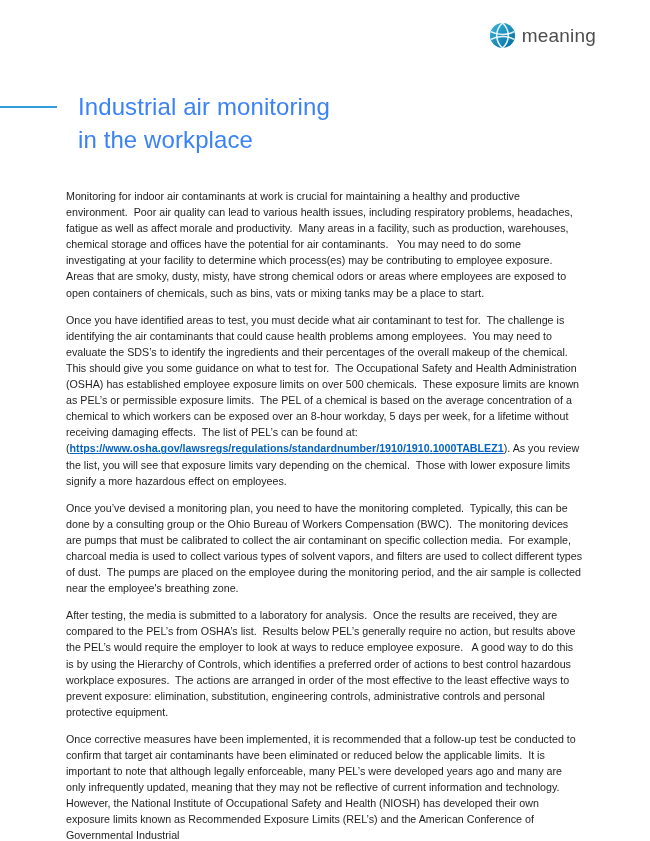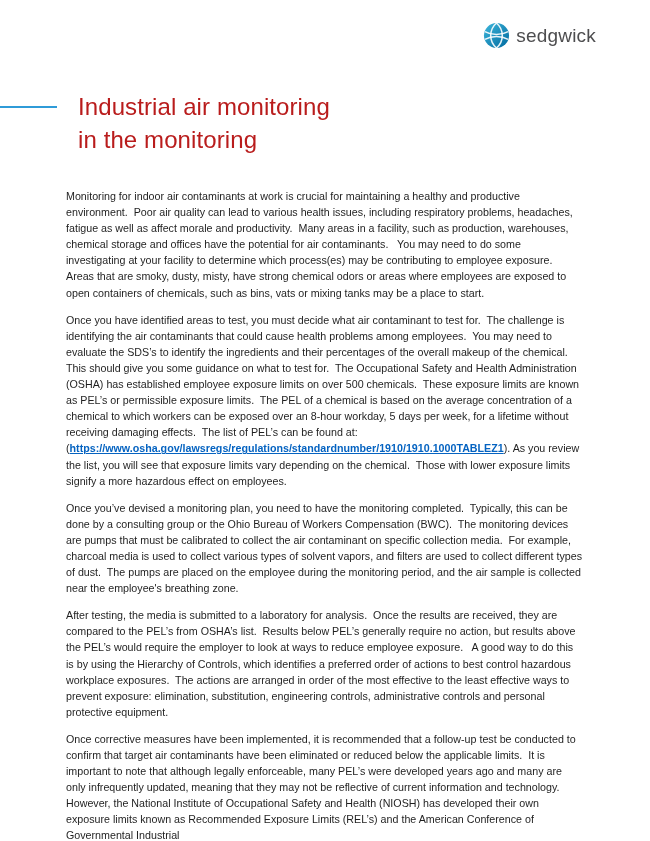--- a/index.html
+++ b/index.html
@@ -36,21 +36,21 @@
     height: 2px;
     background: #2f9bd8;
   }
   .title {
     position: absolute;
     left: 78px;
     top: 90px;
     font-size: 24px;
     line-height: 33px;
     font-weight: 400;
-    color: #b91c1c;
+    color: #3b82f6;
     letter-spacing: 0.1px;
   }
   .body-text {
     position: absolute;
     left: 66px;
     top: 172px;
     width: 517px;
     color: #1f1f1f;
     margin-top: 16px;
   }
@@ -79,26 +79,26 @@
           <stop offset="0" stop-color="#3db7dc"></stop>
           <stop offset="1" stop-color="#00699e"></stop>
         </linearGradient>
       </defs>
       <circle cx="14" cy="14" r="13" fill="url(#globeGrad)"></circle>
       <path d="M14 1 C 6 8, 6 20, 14 27" stroke="#ffffff" stroke-width="1.6" fill="none" opacity="0.9"></path>
       <path d="M14 1 C 22 8, 22 20, 14 27" stroke="#ffffff" stroke-width="1.6" fill="none" opacity="0.9"></path>
       <path d="M2 10 C 9 14, 19 14, 26 10" stroke="#ffffff" stroke-width="1.6" fill="none" opacity="0.9"></path>
       <path d="M2 18 C 9 14, 19 14, 26 18" stroke="#ffffff" stroke-width="1.6" fill="none" opacity="0.9"></path>
     </svg>
-    <span class="logo-text">sedgwick</span>
+    <span class="logo-text">meaning</span>
   </header>
 
   <div class="accent-line"></div>
 
-  <h1 class="title"><span>Industrial air monitoring</span><br><span>in the monitoring</span></h1>
+  <h1 class="title"><span>Industrial air monitoring</span><br><span>in the workplace</span></h1>
 
   <main class="body-text">
     <p>Monitoring for indoor air contaminants at work is crucial for maintaining a healthy and productive environment.  Poor air quality can lead to various health issues, including respiratory problems, headaches, fatigue as well as affect morale and productivity.  Many areas in a facility, such as production, warehouses, chemical storage and offices have the potential for air contaminants.   You may need to do some investigating at your facility to determine which process(es) may be contributing to employee exposure.  Areas that are smoky, dusty, misty, have strong chemical odors or areas where employees are exposed to open containers of chemicals, such as bins, vats or mixing tanks may be a place to start.</p>
     <p><span>Once you have identified areas to test, you must decide what air contaminant to test for.  The challenge is identifying the air contaminants that could cause health problems among employees.  You may need to evaluate the SDS’s to identify the ingredients and their percentages of the overall makeup of the chemical.  This should give you some guidance on what to test for.  The Occupational Safety and Health Administration (OSHA) has established employee exposure limits on over 500 chemicals.  These exposure limits are known as PEL’s or permissible exposure limits.  The PEL of a chemical is based on the average concentration of a chemical to which workers can be exposed over an 8-hour workday, 5 days per week, for a lifetime without receiving damaging effects.  The list of PEL’s can be found at: (</span><a class="link" href="#">https://www.osha.gov/lawsregs/regulations/standardnumber/1910/1910.1000TABLEZ1</a><span>). As you review the list, you will see that exposure limits vary depending on the chemical.  Those with lower exposure limits signify a more hazardous effect on employees.</span></p>
     <p>Once you’ve devised a monitoring plan, you need to have the monitoring completed.  Typically, this can be done by a consulting group or the Ohio Bureau of Workers Compensation (BWC).  The monitoring devices are pumps that must be calibrated to collect the air contaminant on specific collection media.  For example, charcoal media is used to collect various types of solvent vapors, and filters are used to collect different types of dust.  The pumps are placed on the employee during the monitoring period, and the air sample is collected near the employee's breathing zone.</p>
     <p>After testing, the media is submitted to a laboratory for analysis.  Once the results are received, they are compared to the PEL’s from OSHA’s list.  Results below PEL’s generally require no action, but results above the PEL’s would require the employer to look at ways to reduce employee exposure.   A good way to do this is by using the Hierarchy of Controls, which identifies a preferred order of actions to best control hazardous workplace exposures.  The actions are arranged in order of the most effective to the least effective ways to prevent exposure: elimination, substitution, engineering controls, administrative controls and personal protective equipment.</p>
     <p>Once corrective measures have been implemented, it is recommended that a follow-up test be conducted to confirm that target air contaminants have been eliminated or reduced below the applicable limits.  It is important to note that although legally enforceable, many PEL’s were developed years ago and many are only infrequently updated, meaning that they may not be reflective of current information and technology.  However, the National Institute of Occupational Safety and Health (NIOSH) has developed their own exposure limits known as Recommended Exposure Limits (REL’s) and the American Conference of Governmental Industrial</p>
   </main>
 
 </div>

